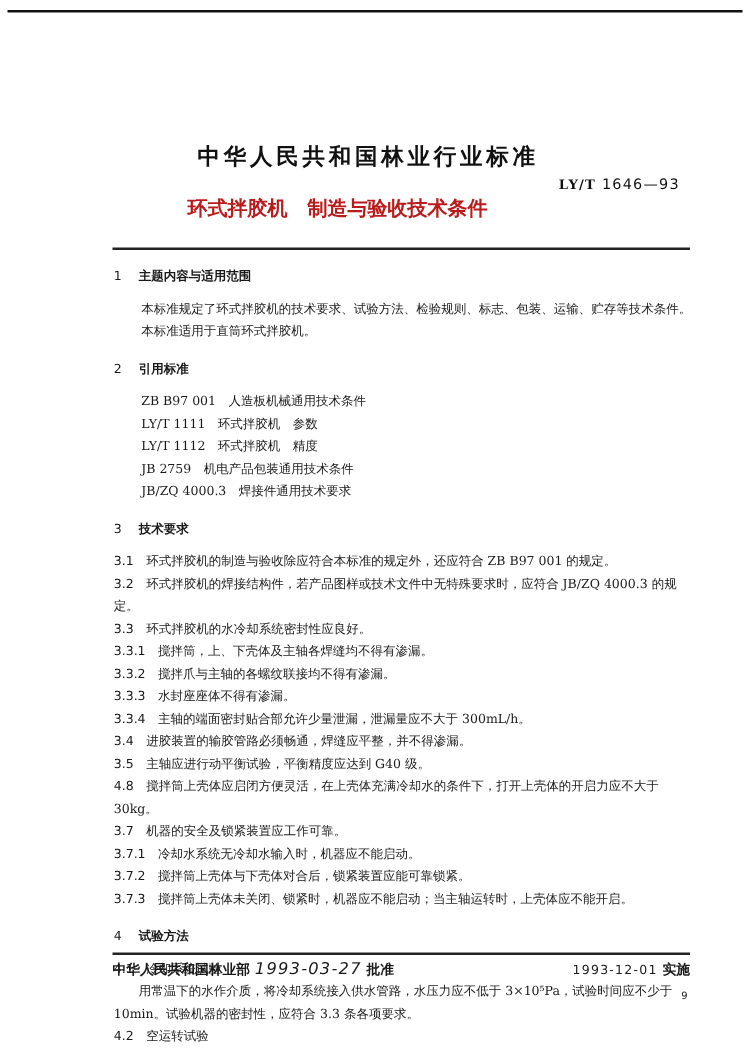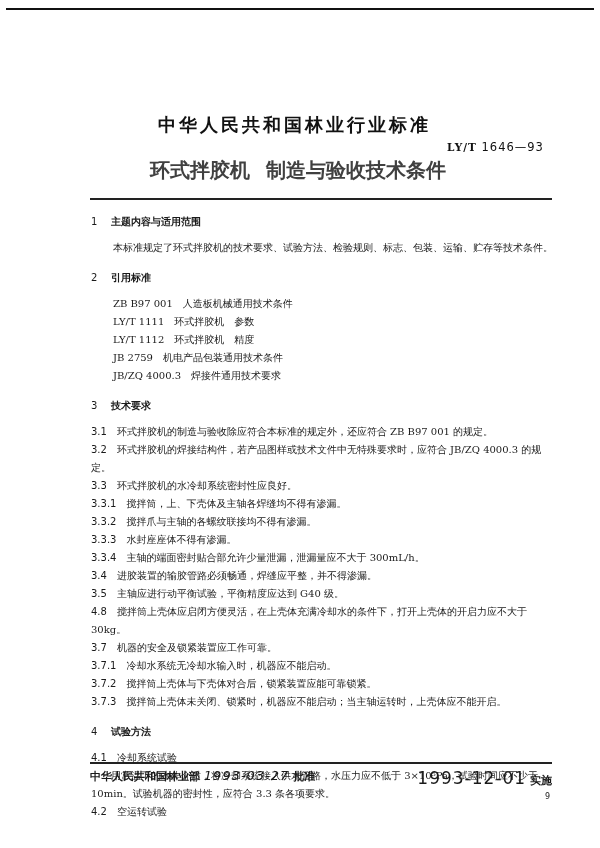--- a/index.html
+++ b/index.html
@@ -13,22 +13,22 @@
       font-family: "DejaVu Sans", "Liberation Sans", sans-serif; font-weight: bold;
       font-size: 18px; letter-spacing: 3px; color: #111; padding-left: 20px; box-sizing: border-box;
       text-align: left; padding-left: 158px;
     }
     .std-number {
       position: absolute; top: 140px; left: 447px; font-size: 11.5px; color: #111;
       font-family: "DejaVu Sans", "Liberation Sans", sans-serif; letter-spacing: 1px;
     }
     .std-number .prefix { font-family: "DejaVu Serif", "Liberation Serif", serif; font-weight: bold; font-size: 10.5px; }
     .doc-title {
-      position: absolute; top: 157px; left: 150px; font-size: 20px; font-weight: bold;
-      font-family: "DejaVu Sans", "Liberation Sans", sans-serif; color: #404040;
+      position: absolute; top: 157px; left: 150px; font-size: 16px; font-weight: bold;
+      font-family: "DejaVu Sans", "Liberation Sans", sans-serif; color: #b91c1c;
     }
     .doc-title .gap { display: inline-block; width: 16px; }
     .head-rule { position: absolute; left: 90px; right: 48px; top: 198px; height: 2px; background: #222; }
     .content { position: absolute; left: 91px; top: 213px; width: 465px; font-size: 10px; line-height: 18px; }
     .sec { font-family: "DejaVu Sans", "Liberation Sans", sans-serif; font-weight: bold; font-size: 10px; }
     .sec .num { display: inline-block; width: 20px; font-weight: normal; }
     .p { margin: 0; }
     .indent { padding-left: 22px; }
     .clause .cnum { font-family: "DejaVu Sans", "Liberation Sans", sans-serif; display: inline-block; margin-right: 10px; }
     .ref-line .code { margin-right: 10px; }
@@ -37,21 +37,21 @@
     .foot-rule { position: absolute; left: 90px; right: 48px; top: 762px; height: 2px; background: #222; }
     .foot-left {
       position: absolute; left: 90px; top: 768px; font-size: 11px; font-weight: bold;
       font-family: "DejaVu Sans", "Liberation Sans", sans-serif;
     }
     .foot-left .date { font-weight: normal; letter-spacing: 1px; font-size: 13px; font-style: italic; }
     .foot-right {
       position: absolute; right: 48px; top: 768px; font-size: 11px; font-weight: bold;
       font-family: "DejaVu Sans", "Liberation Sans", sans-serif;
     }
-    .foot-right .date { font-weight: normal; letter-spacing: 1px; font-size: 17px; }
+    .foot-right .date { font-weight: normal; letter-spacing: 1px; font-size: 10px; }
     .page-num { position: absolute; right: 50px; top: 792px; font-size: 8px; font-family: "DejaVu Sans", "Liberation Sans", sans-serif; }
   </style>
 </head>
 <body>
 
 <div class="top-rule"></div>
 
 <div class="org-title">中华人民共和国林业行业标准</div>
 
 <div class="std-number">
@@ -65,20 +65,21 @@
 
 <div class="head-rule"></div>
 
 <div class="content">
 
   <div class="sec">
     <span class="num">1</span><span>主题内容与适用范围</span>
   </div>
   <div class="gap-s"></div>
   <p class="p indent">本标准规定了环式拌胶机的技术要求、试验方法、检验规则、标志、包装、运输、贮存等技术条件。</p>
+  <p class="p indent">本标准适用于直筒环式拌胶机。</p>
   <div class="gap-m"></div>
 
   <div class="sec">
     <span class="num">2</span><span>引用标准</span>
   </div>
   <div class="gap-s"></div>
   <div class="p indent ref-line"><span class="code">ZB B97 001</span><span>人造板机械通用技术条件</span></div>
   <div class="p indent ref-line"><span class="code">LY/T 1111</span><span>环式拌胶机　参数</span></div>
   <div class="p indent ref-line"><span class="code">LY/T 1112</span><span>环式拌胶机　精度</span></div>
   <div class="p indent ref-line"><span class="code">JB 2759</span><span>机电产品包装通用技术条件</span></div>

